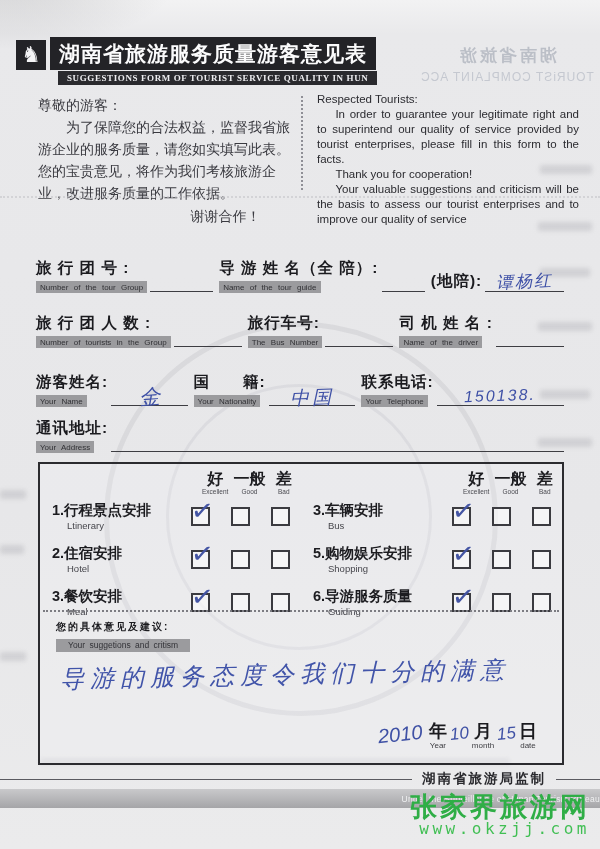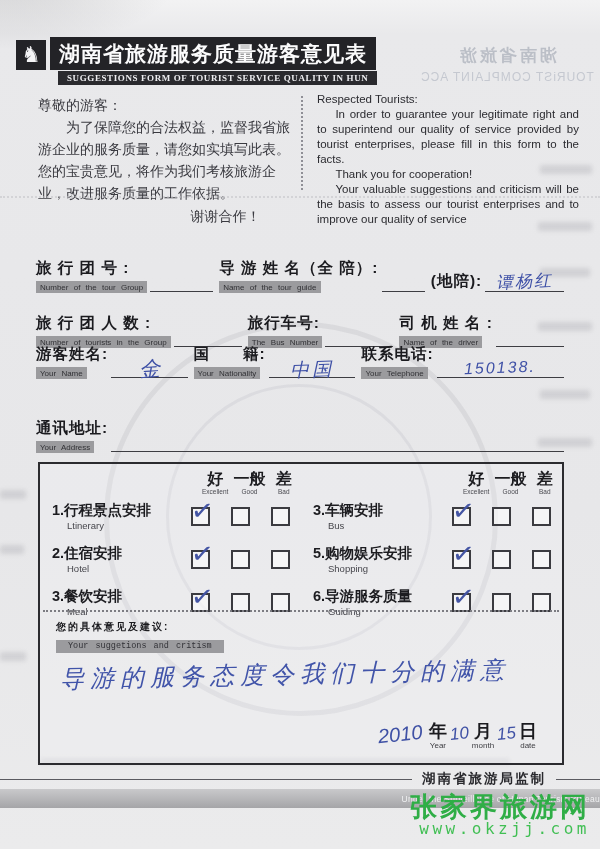--- a/index.html
+++ b/index.html
@@ -60,21 +60,21 @@
   .rlabel .rcn{font-weight:bold;font-size:14.5px;color:#1c1c20;white-space:nowrap;display:block;}
   .rlabel .ren{font-size:9.5px;color:#46464c;margin-left:15px;display:block;}
   .rcell{width:46px;display:flex;justify-content:center;}
   .cb{width:15px;height:15px;border:2px solid #3b3b40;background:rgba(253,253,254,.55);position:relative;}
   .tick{position:absolute;left:-2px;top:-14px;font-size:27px;color:#4455a4;font-weight:bold;
     font-style:italic;transform:rotate(7deg);pointer-events:none;}
   .dots-hr2{position:absolute;left:3px;right:3px;top:146px;border-top:2px dotted #7c7c82;}
   .sugg{position:absolute;left:16px;top:156px;}
   .sugg .scn{font-weight:bold;font-size:10px;letter-spacing:2px;color:#1b1b1f;display:block;}
   .sugg .sen{background:#9b9b9e;font-size:8.5px;color:#323237;padding:1.5px 12px;margin-top:3px;
-    display:inline-block;word-spacing:2px;font-family:Liberation Mono, monospace;}
+    display:inline-block;word-spacing:2px;}
   .sugg-hw{position:absolute;left:20px;top:194px;width:492px;font-size:24px;color:#4154a9;
     letter-spacing:6px;transform:rotate(-1.2deg);font-style:italic;white-space:nowrap;}
   .date-row{position:absolute;right:24px;bottom:13px;display:flex;align-items:flex-end;}
   .date-hw{font-size:20px;color:#3f51a5;font-style:italic;margin:0 5px 4px 5px;transform:rotate(-6deg);}
   .date-hw.sm{font-size:17px;margin:0 2px 6px 2px;}
   .dunit{text-align:center;margin:0 1px;}
   .dunit .dcn{font-weight:bold;font-size:18px;line-height:1;color:#1b1b1f;display:block;}
   .dunit .den{font-size:8px;color:#3d3d42;display:block;margin-top:1px;}
   
   .supervision{position:absolute;left:0;top:770px;width:600px;display:flex;align-items:center;}
@@ -172,21 +172,21 @@
       <span class="en">The Bus Number</span>
     </div>
     <div class="wline"></div>
     <div class="fl">
       <span class="cn">司 机 姓 名 :</span>
       <span class="en">Name of the driver</span>
     </div>
     <div class="wline"></div>
   </div>
 
-  <div class="frow" style="top:344px">
+  <div class="frow" style="top:372px">
     <div class="fl">
       <span class="cn">游客姓名:</span>
       <span class="en">Your Name</span>
     </div>
     <div class="wline" style="flex:.75">
       <span class="hw one">金</span>
     </div>
     <div class="fl">
       <span class="cn">国　　籍:</span>
       <span class="en">Your Nationality</span>

